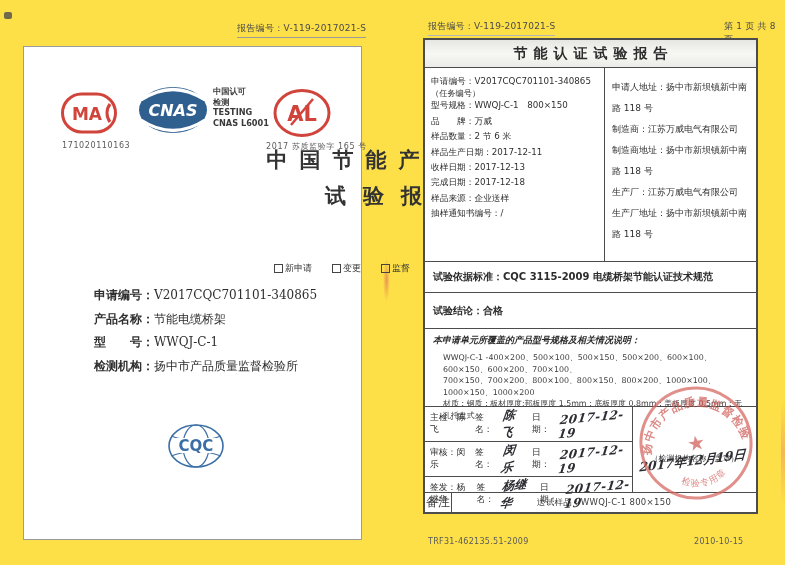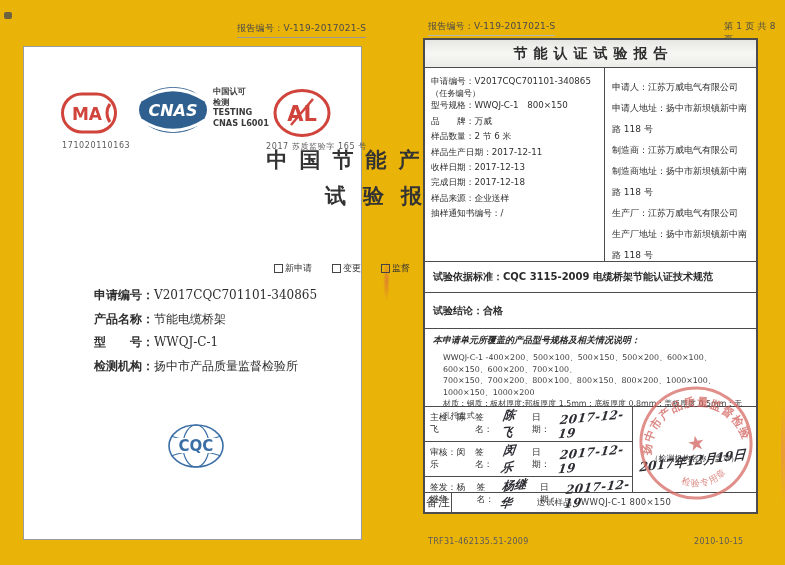--- a/index.html
+++ b/index.html
@@ -1,16 +1,16 @@
 <!DOCTYPE html>
 <html><head>
 <meta charset="utf-8">
 <style>
   html,body{margin:0;padding:0;background:#efeeeb;}
-  .canvas{position:relative;width:785px;height:565px;background:#eab308;overflow:hidden;
+  .canvas{position:relative;width:785px;height:565px;background:#fde047;overflow:hidden;
           font-family:"DejaVu Sans",sans-serif;color:#3b3b3b;}
   .abs{position:absolute;}
 
   
   .lp-report-no{left:237px;top:22px;font-size:9px;color:#4a4a4a;border-bottom:1px solid #9a9a9a;padding-bottom:2px;letter-spacing:.3px;}
   .sheet{left:23px;top:46px;width:337px;height:492px;background:#fff;border:1px solid #9b9b9b;}
   .lp-num{font-size:8px;color:#5a5a5a;letter-spacing:.6px;}
   .cnas-caption{font-size:8.2px;font-weight:700;color:#3a3a3a;line-height:10.5px;}
   .lp-title{left:0;right:0;text-align:center;font-family:"DejaVu Serif",serif;font-weight:700;color:#333;}
   .lp-title1{top:146px;font-size:21px;letter-spacing:12px;padding-left:12px;}
@@ -175,21 +175,20 @@
         <div>型号规格：WWQJ-C-1　800×150</div>
         <div>品　　牌：万威</div>
         <div>样品数量：2 节 6 米</div>
         <div>样品生产日期：2017-12-11</div>
         <div>收样日期：2017-12-13</div>
         <div>完成日期：2017-12-18</div>
         <div>样品来源：企业送样</div>
         <div>抽样通知书编号：/</div>
       </div>
       <div class="info-r">
-        <div>申请人：江苏万威电气有限公司</div>
         <div>申请人地址：扬中市新坝镇新中南路 118 号</div>
         <div>制造商：江苏万威电气有限公司</div>
         <div>制造商地址：扬中市新坝镇新中南路 118 号</div>
         <div>生产厂：江苏万威电气有限公司</div>
         <div>生产厂地址：扬中市新坝镇新中南路 118 号</div>
       </div>
     </div>
 
     <div class="row-std">试验依据标准：CQC 3115-2009 电缆桥架节能认证技术规范</div>
     <div class="row-concl">试验结论：合格</div>

